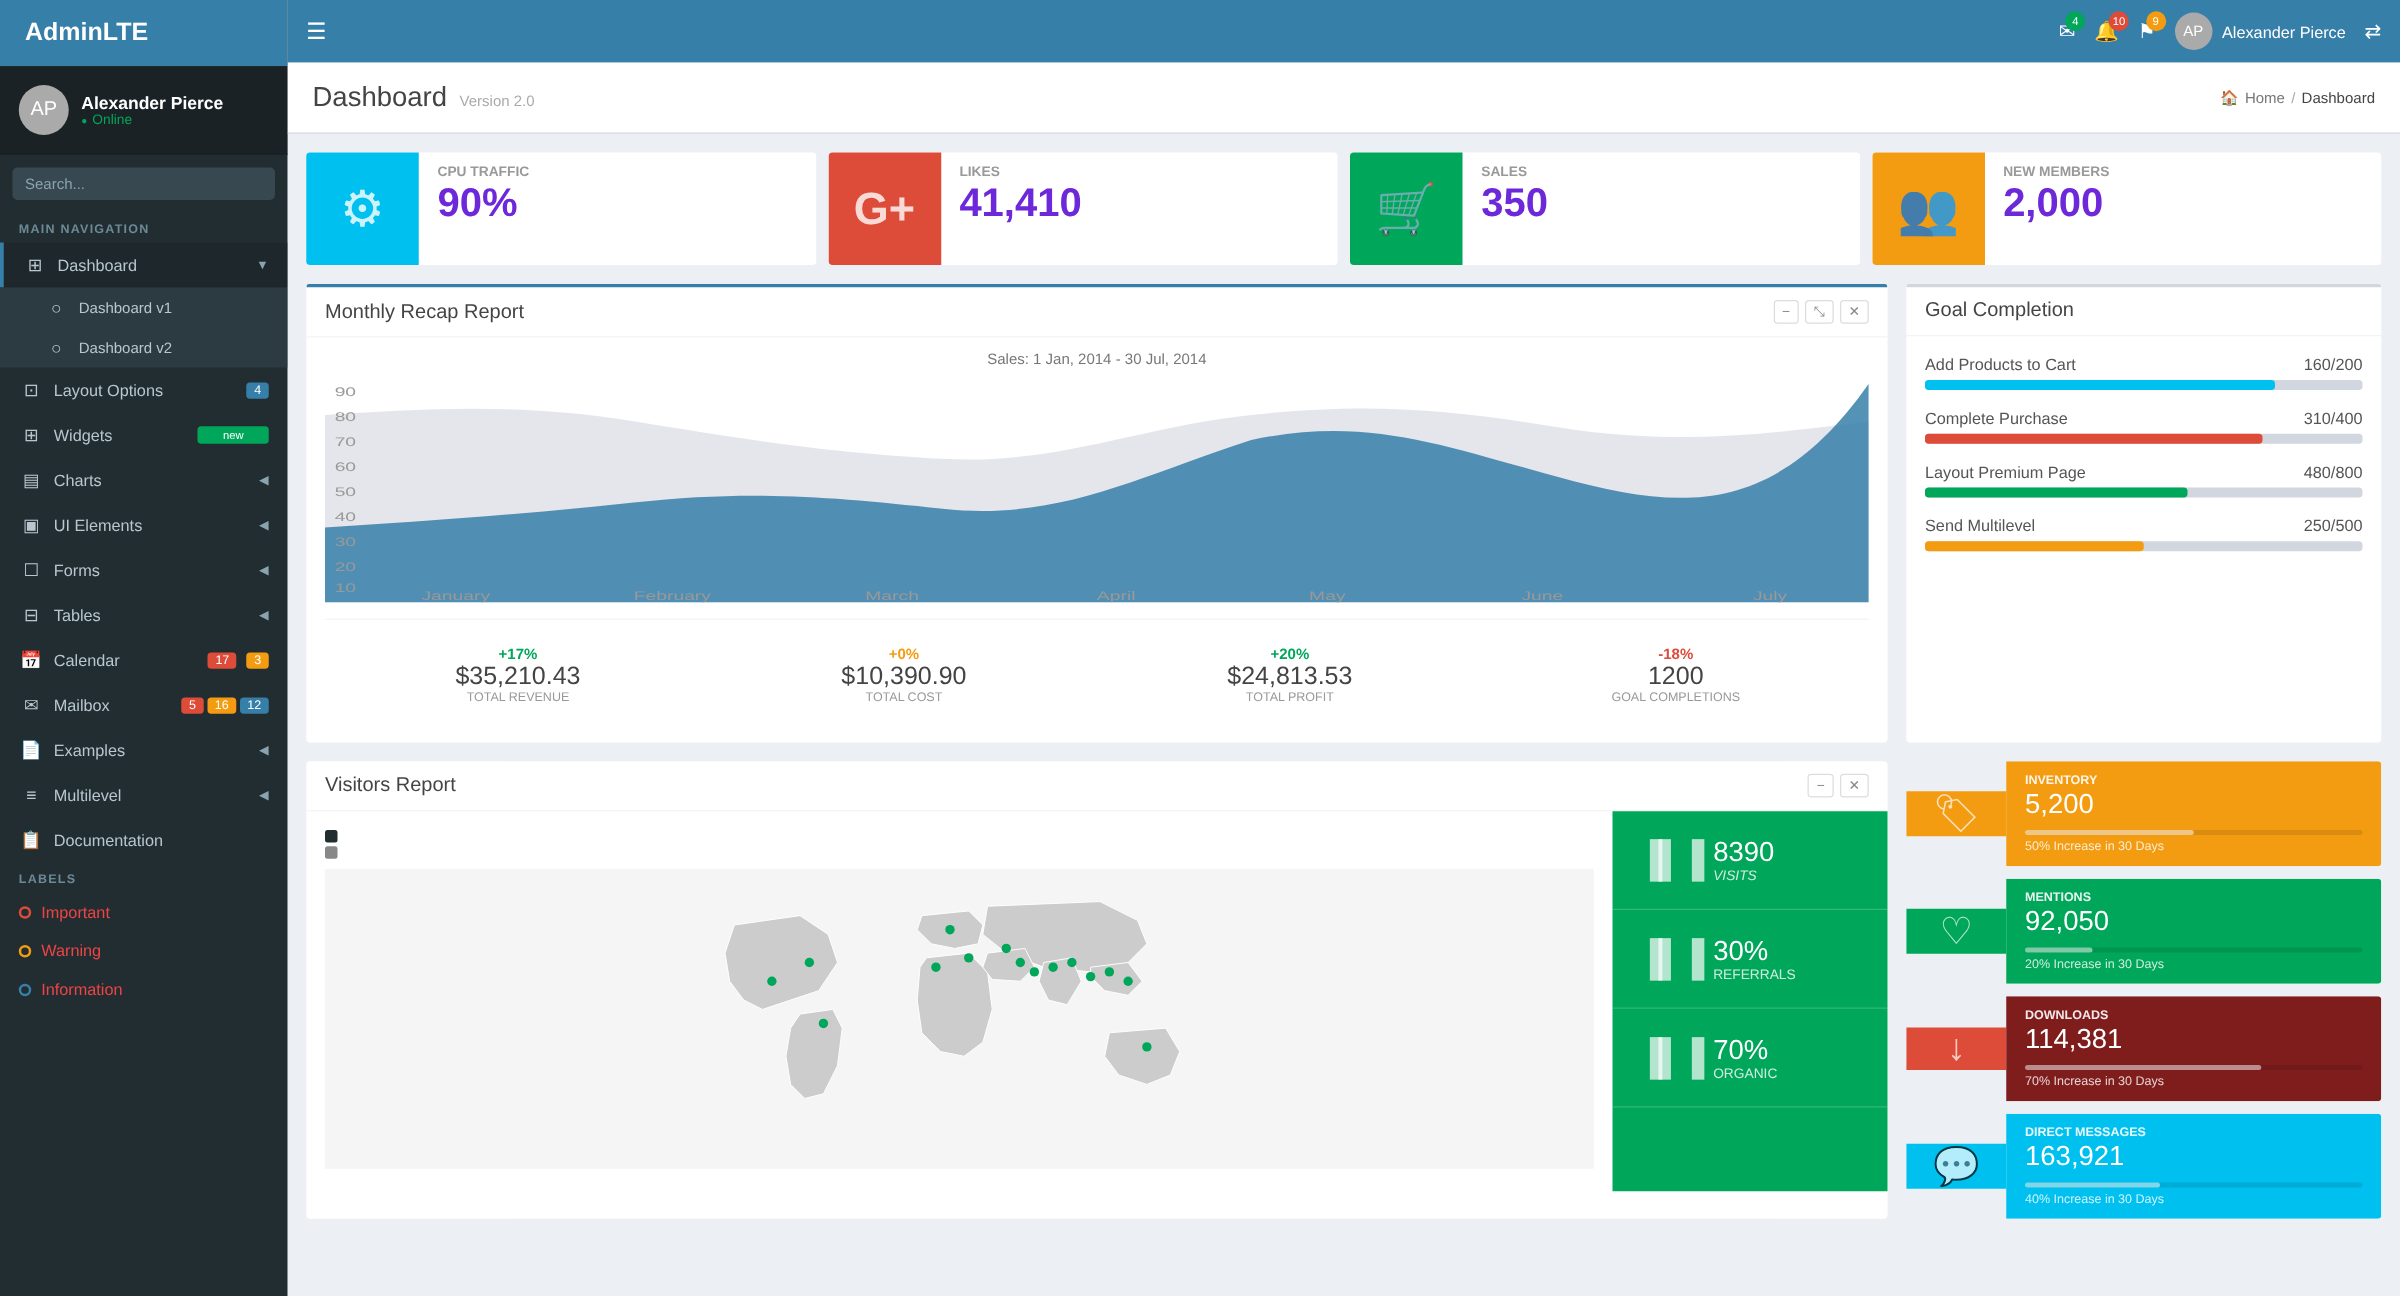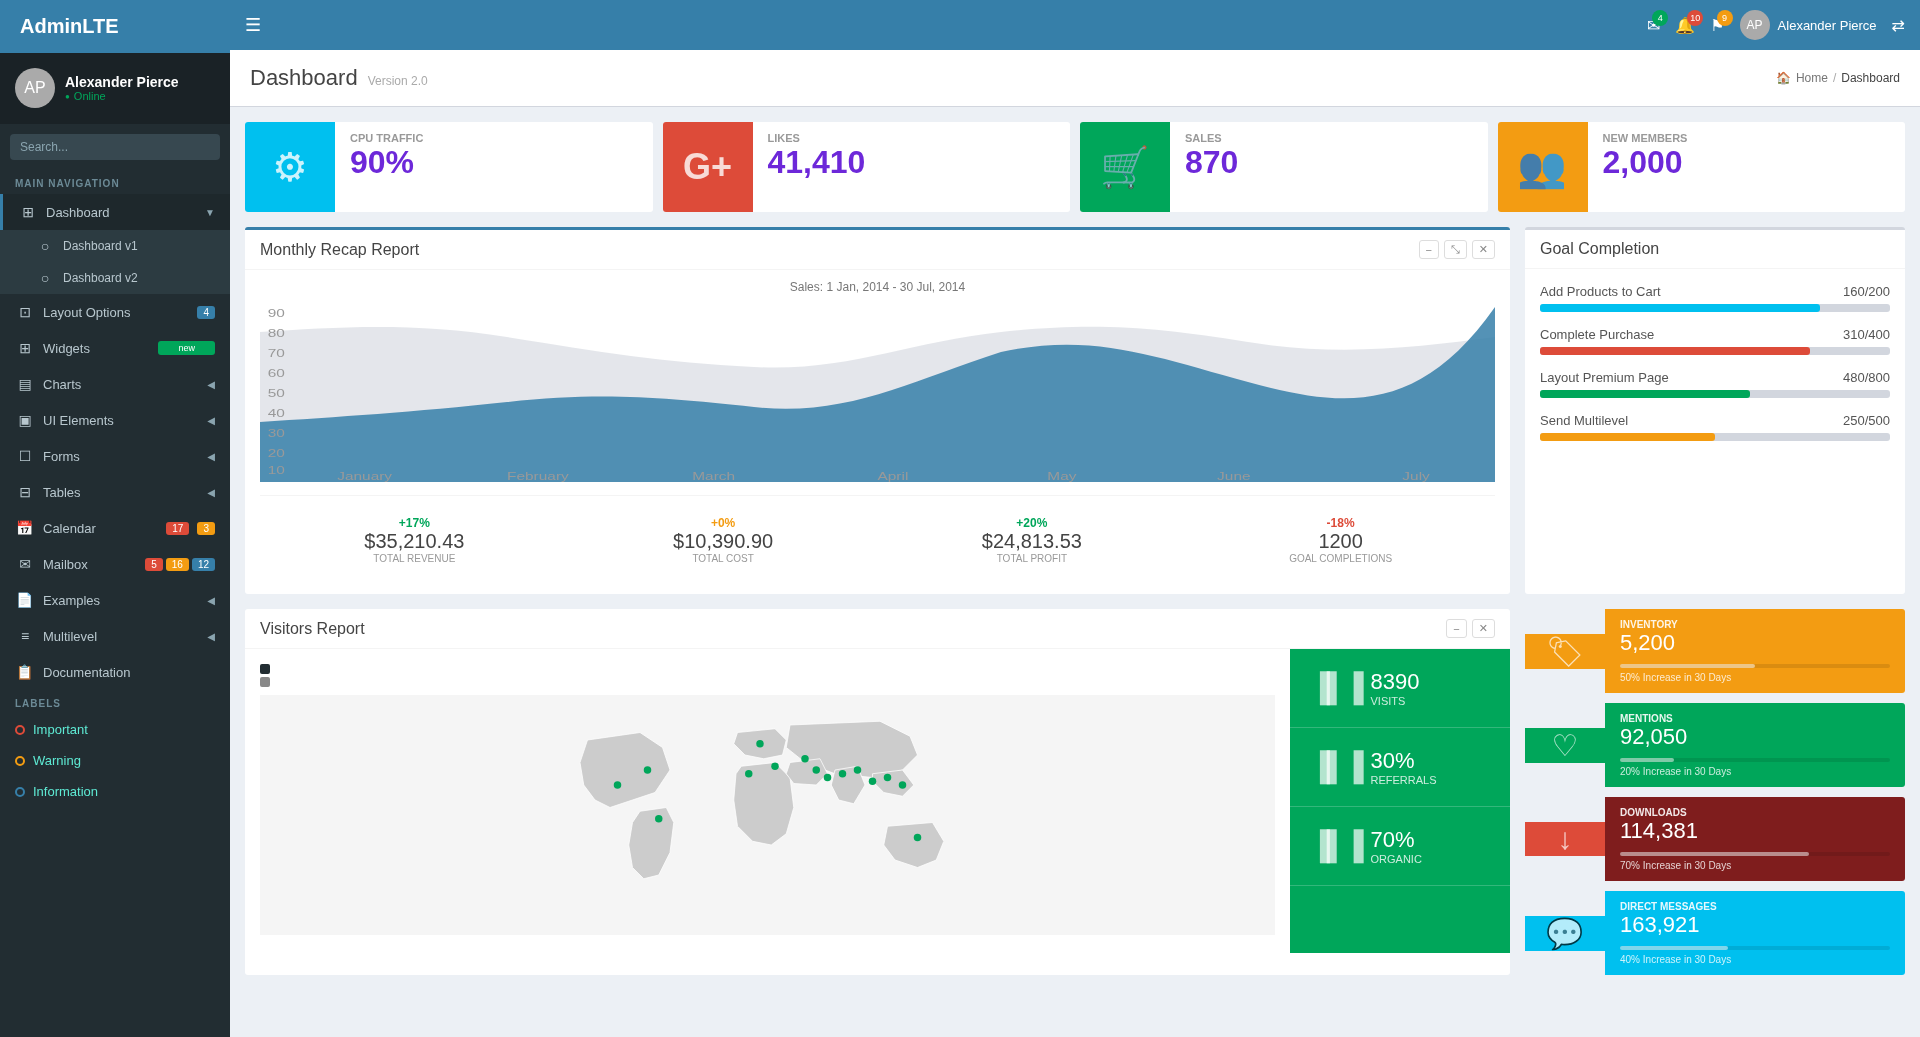--- a/index.html
+++ b/index.html
@@ -22,21 +22,21 @@
     .nav-item-left { display: flex; align-items: center; gap: 8px; }
     .nav-icon { width: 20px; text-align: center; font-size: 14px; }
     .nav-badge { background: #00a65a; color: #fff; border-radius: 3px; padding: 1px 6px; font-size: 10px; }
     .nav-badge.blue { background: #367fa9; }
     .nav-badge.red { background: #dd4b39; }
     .nav-badge.yellow { background: #f39c12; }
     .nav-badge.new { background: #00a65a; font-size: 9px; padding: 2px 20px; }
     .nav-chevron { font-size: 10px; color: #8aa4af; }
     .nav-sub { background: #2c3b41; }
     .nav-sub .nav-item { padding: 8px 15px 8px 35px; font-size: 12px; }
-    .label-item { display: flex; align-items: center; gap: 8px; padding: 8px 15px; cursor: pointer; color: #5eead4; }
+    .label-item { display: flex; align-items: center; gap: 8px; padding: 8px 15px; cursor: pointer; color: #ef4444; }
     .label-dot { width: 10px; height: 10px; border-radius: 50%; border: 2px solid; }
     .label-dot.red { border-color: #dd4b39; }
     .label-dot.yellow { border-color: #f39c12; }
     .label-dot.blue { border-color: #367fa9; }
 
     
     #main { flex: 1; display: flex; flex-direction: column; overflow: hidden; }
 
     
     .top-nav { background: #367fa9; height: 50px; display: flex; align-items: center; justify-content: space-between; padding: 0 15px; }
@@ -345,21 +345,21 @@
           <div class="info-box-icon red" style="font-size:36px;font-weight:bold;">G+</div>
           <div class="info-box-content">
             <div class="info-box-label">LIKES</div>
             <div class="info-box-value">41,410</div>
           </div>
         </div>
         <div class="info-box">
           <div class="info-box-icon green">🛒</div>
           <div class="info-box-content">
             <div class="info-box-label">SALES</div>
-            <div class="info-box-value">870</div>
+            <div class="info-box-value">350</div>
           </div>
         </div>
         <div class="info-box">
           <div class="info-box-icon yellow">👥</div>
           <div class="info-box-content">
             <div class="info-box-label">NEW MEMBERS</div>
             <div class="info-box-value">2,000</div>
           </div>
         </div>
       </div>
@@ -532,21 +532,21 @@
                 <circle cx="275" cy="105" r="5" fill="#00a65a"></circle>
                 <circle cx="365" cy="100" r="5" fill="#00a65a"></circle>
               </svg>
             </div>
 
             <div style="width:220px;background:#00a65a;">
               <div class="visitor-stat" style="border-bottom:1px solid rgba(255,255,255,0.2);">
                 <div style="color:rgba(255,255,255,0.7);font-size:28px;letter-spacing:-3px;">▐▌▐</div>
                 <div>
                   <div style="color:#fff;font-size:22px;font-weight:300;">8390</div>
-                  <div style="color:rgba(255,255,255,0.8);font-size:11px;text-transform:uppercase;">VISITS</div>
+                  <div style="color:rgba(255,255,255,0.8);font-size:11px;text-transform:uppercase;font-style:italic;">VISITS</div>
                 </div>
               </div>
               <div class="visitor-stat" style="border-bottom:1px solid rgba(255,255,255,0.2);">
                 <div style="color:rgba(255,255,255,0.7);font-size:28px;letter-spacing:-3px;">▐▌▐</div>
                 <div>
                   <div style="color:#fff;font-size:22px;font-weight:300;">30%</div>
                   <div style="color:rgba(255,255,255,0.8);font-size:11px;text-transform:uppercase;">REFERRALS</div>
                 </div>
               </div>
               <div class="visitor-stat">

